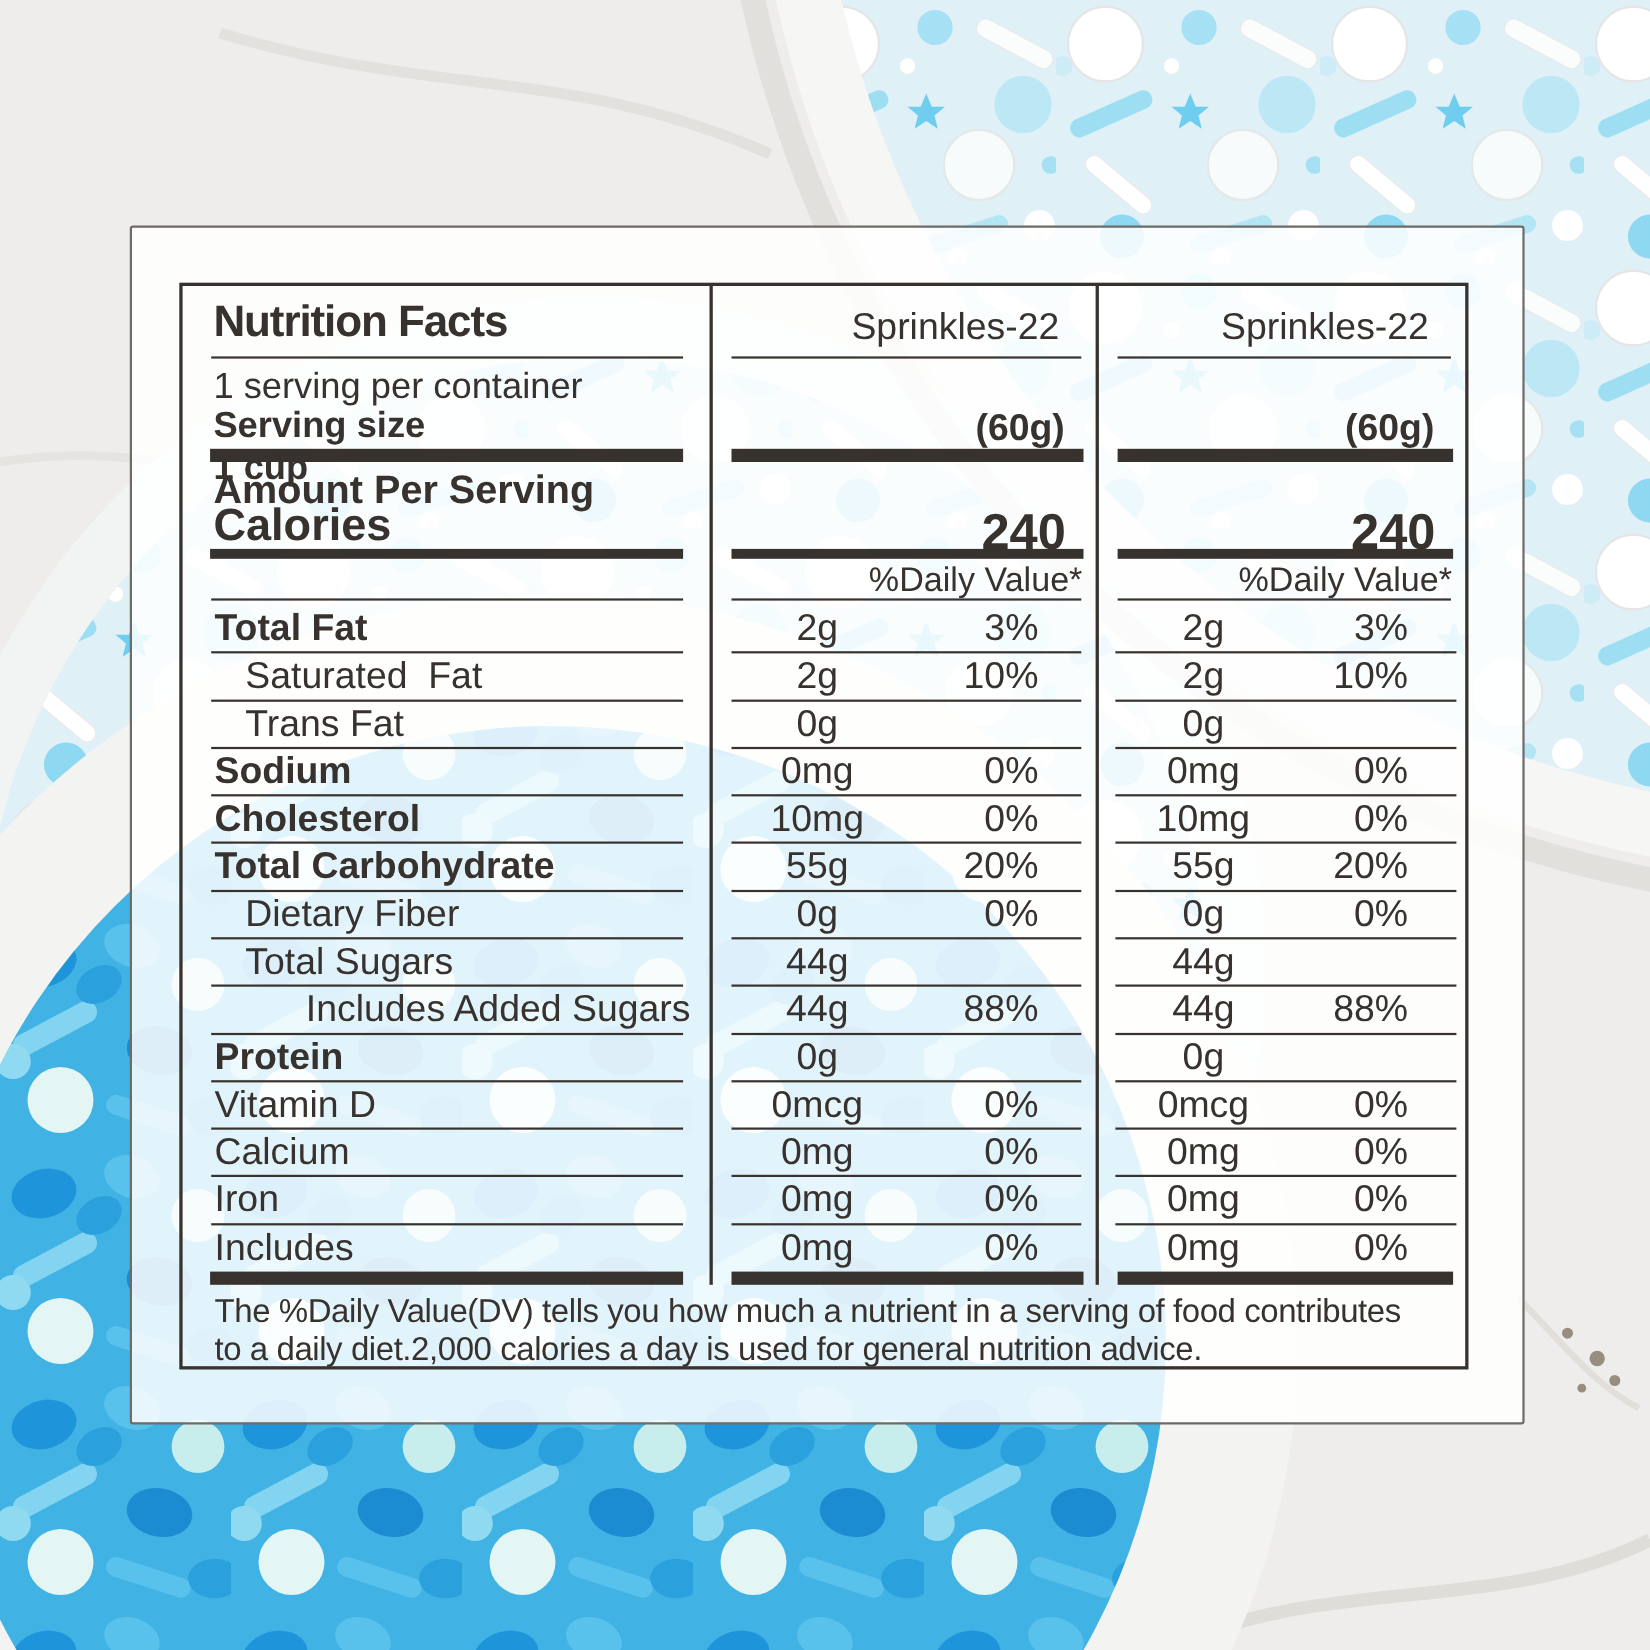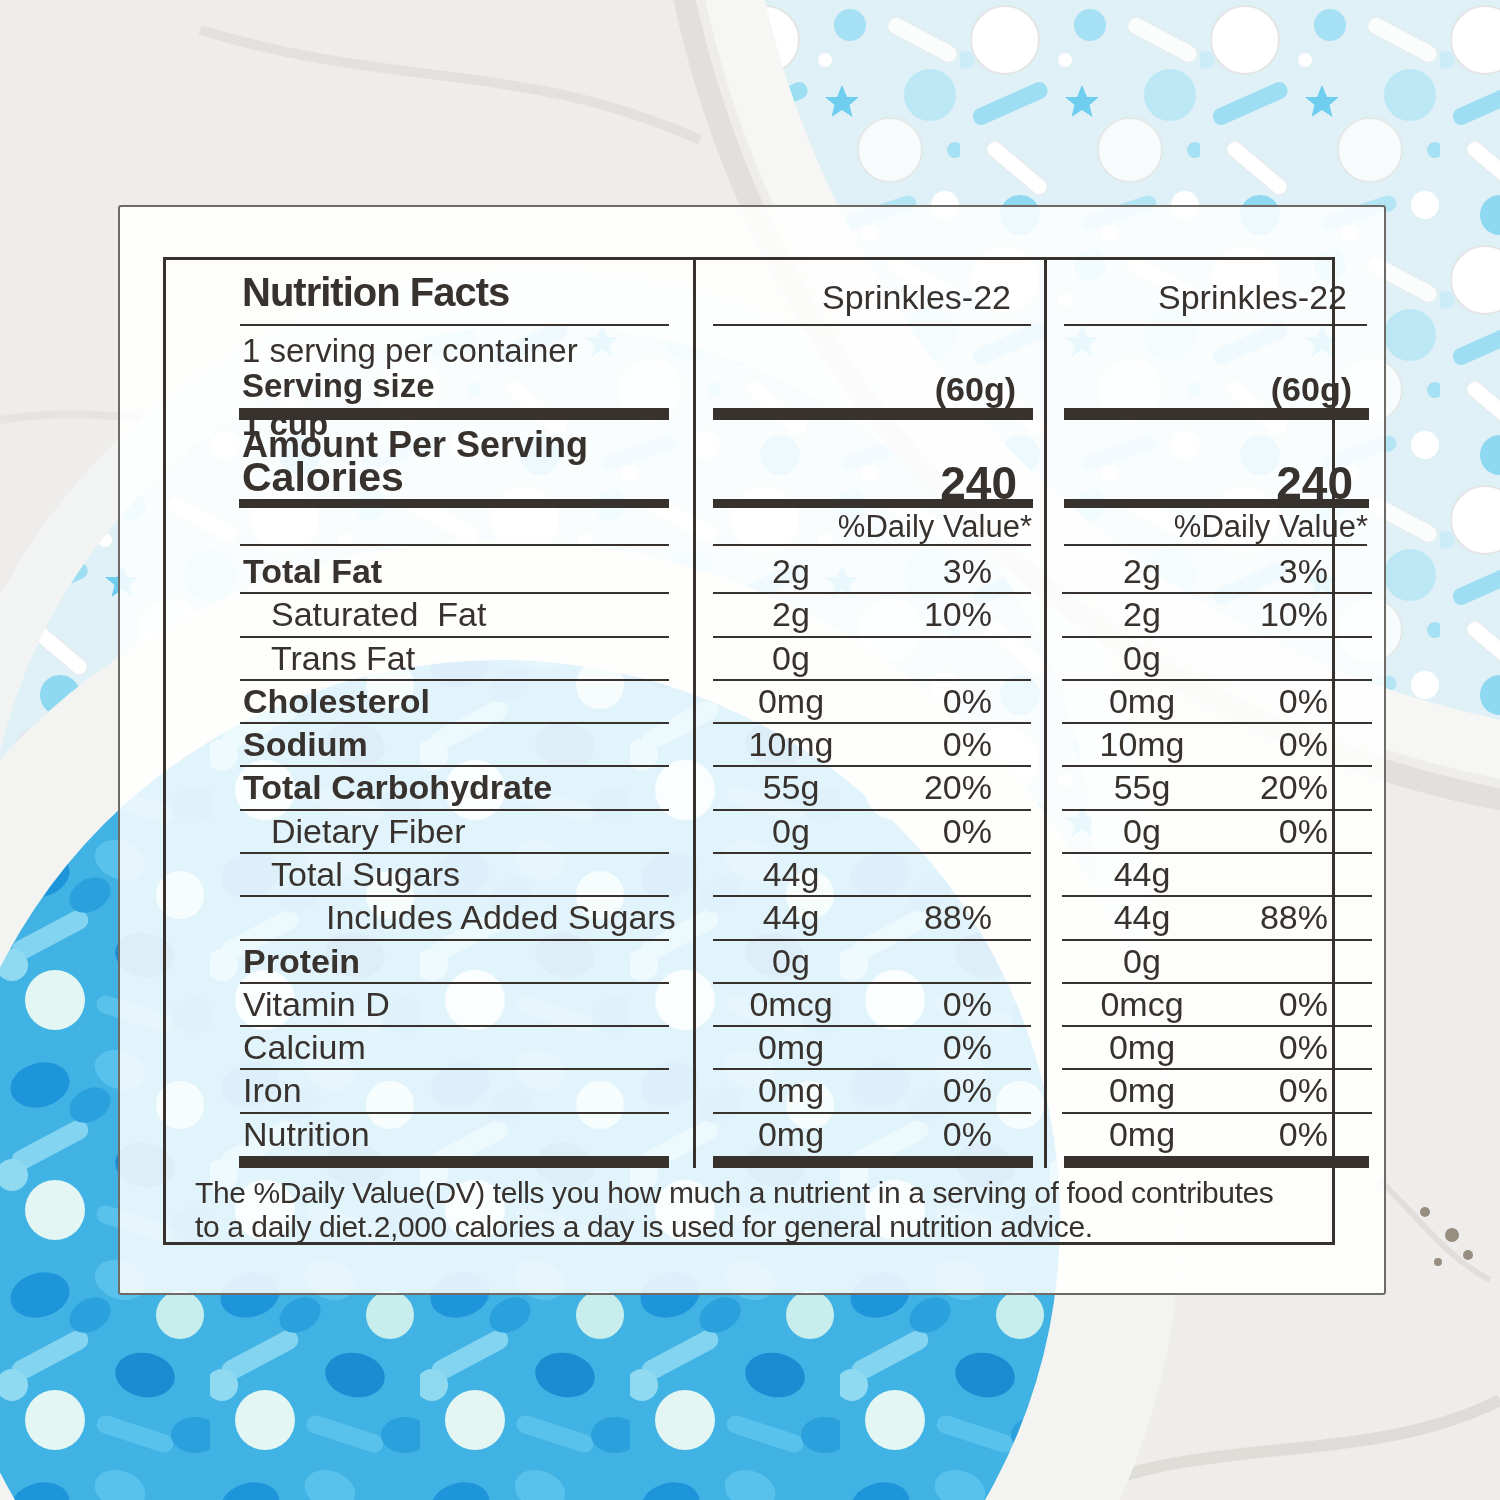--- a/index.html
+++ b/index.html
@@ -15,21 +15,21 @@
   
   .panel{
     position:absolute;left:118px;top:205px;width:1268px;height:1090px;
     background:rgba(255,255,255,0.85);
     border:2px solid #6e6b67;border-radius:3px;box-sizing:border-box;
   }
   .inner{
     position:absolute;left:43px;top:50px;width:1172px;height:988px;
     border:3px solid var(--ink);box-sizing:border-box;
   }
-  .main{display:flex;padding-left:48px;}
+  .main{display:flex;}
   .col{position:relative;height:908px;box-sizing:border-box;flex:none;}
   .col1{width:479px;}
   .col2{width:351px;border-left:3px solid var(--ink);}
   .col3{width:336px;border-left:3px solid var(--ink);}
 
   .colhead{position:relative;height:290px;}
 
   
   .nf-title{position:absolute;left:28px;top:10px;font-size:40px;font-weight:700;letter-spacing:-1px;}
   .hr1{position:absolute;left:26px;right:24px;top:64px;height:2px;background:var(--ink);}
@@ -172,28 +172,28 @@
             </div>
             <div class="row">
               <span class="lbl plain indent1">Saturated  Fat</span>
               <i class="rline"></i>
             </div>
             <div class="row">
               <span class="lbl plain indent1">Trans Fat</span>
               <i class="rline"></i>
             </div>
             <div class="row">
+              <span class="lbl bold indent0">Sodium</span>
+              <i class="rline"></i>
+            </div>
+            <div class="row">
               <span class="lbl bold indent0">Cholesterol</span>
               <i class="rline"></i>
             </div>
             <div class="row">
-              <span class="lbl bold indent0">Sodium</span>
-              <i class="rline"></i>
-            </div>
-            <div class="row">
               <span class="lbl bold indent0">Total Carbohydrate</span>
               <i class="rline"></i>
             </div>
             <div class="row">
               <span class="lbl plain indent1">Dietary Fiber</span>
               <i class="rline"></i>
             </div>
             <div class="row">
               <span class="lbl plain indent1">Total Sugars</span>
               <i class="rline"></i>
@@ -212,21 +212,21 @@
             </div>
             <div class="row">
               <span class="lbl plain indent0">Calcium</span>
               <i class="rline"></i>
             </div>
             <div class="row">
               <span class="lbl plain indent0">Iron</span>
               <i class="rline"></i>
             </div>
             <div class="row">
-              <span class="lbl plain indent0">Nutrition</span>
+              <span class="lbl plain indent0">Includes</span>
               
             </div>
         </div>
         <div class="barC"></div>
       </div>
 
       <div class="col col2">
         <div class="colhead">
           <div class="prod-name">Sprinkles-22</div>
           <div class="hr1v"></div>

